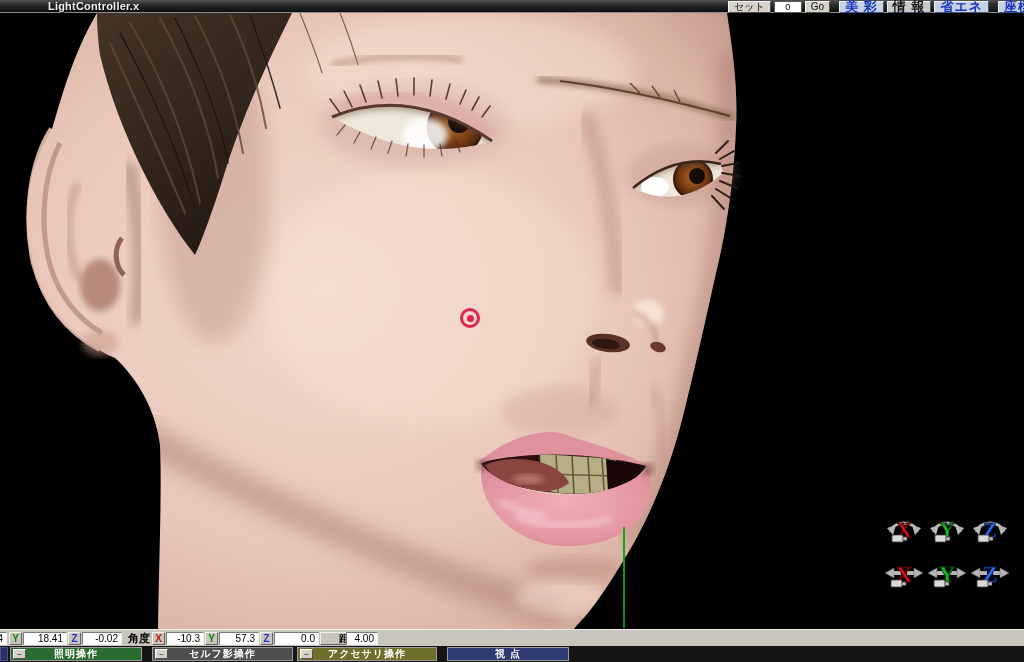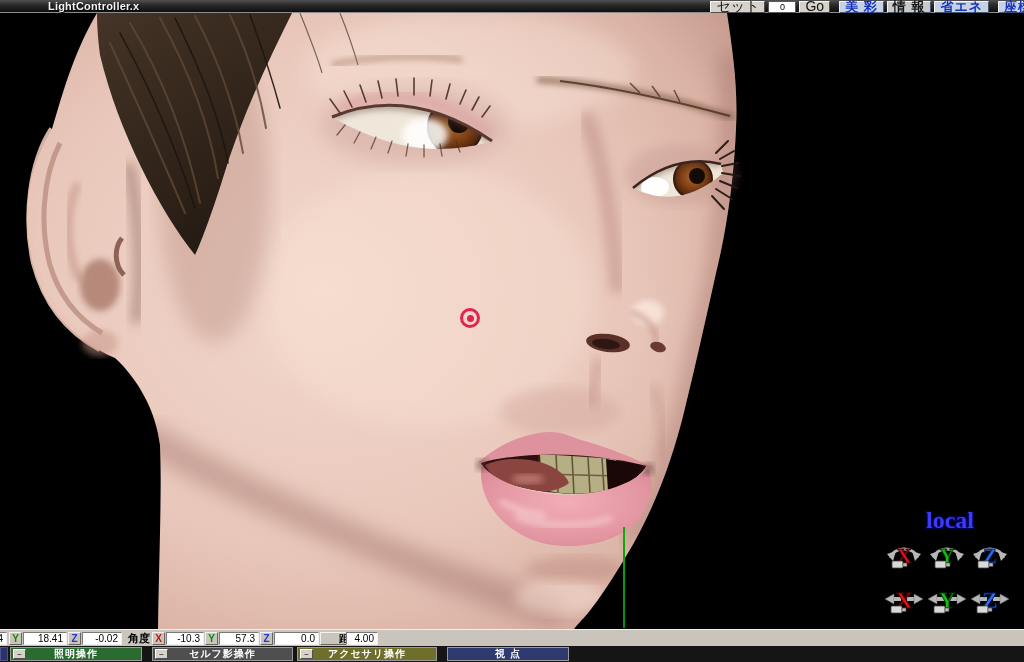--- a/index.html
+++ b/index.html
@@ -6,21 +6,21 @@
   .screen{position:relative;width:1024px;height:662px;overflow:hidden;background:#000;
           font-family:"Liberation Sans",sans-serif;}
 
   
   .titlebar{position:absolute;top:0;left:0;width:1024px;height:12px;
     background:linear-gradient(#515151,#2b2b2b 40%,#111 95%);
     border-bottom:1px solid #8d8d8d;}
   .title-text{position:absolute;left:2px;top:0;font-size:11px;font-weight:bold;color:#f2f2f2;
     line-height:12px;text-shadow:1px 1px 1px #000;letter-spacing:0.2px;margin-left:46px;}
   .tb-controls{position:absolute;right:-14px;top:0;height:13px;display:flex;align-items:center;gap:3px;}
-  .tb-btn{height:12px;font-size:14px;line-height:9px;padding:0 5px;color:#111;
+  .tb-btn{height:12px;font-size:10px;line-height:9px;padding:0 5px;color:#111;
     background:#d6d2ca;border:1px solid;border-color:#f4f4f4 #4f4f4f #4f4f4f #f4f4f4;
     font-family:"Liberation Sans",sans-serif;box-sizing:border-box;}
   .tb-input{width:28px;height:12px;font-size:9px;text-align:center;color:#000;background:#fff;
     border:1px solid #5a5a5a;box-sizing:border-box;padding:0;font-family:"Liberation Sans",sans-serif;}
   .tb-toggle{height:12px;font-size:13px;line-height:9px;padding:0 5px;font-weight:bold;
     background:#c6d2e4;color:#1633be;border:1px solid;border-color:#eef4fb #46566e #46566e #eef4fb;
     letter-spacing:1px;box-sizing:border-box;font-family:"Liberation Sans",sans-serif;}
   .tb-toggle.plain{background:#c9c9c9;color:#141414;}
   .gap8{margin-left:6px;}
 
@@ -235,21 +235,20 @@
       </g>
     </svg>
 
     <div class="marker">
       <div class="marker-dot"></div>
     </div>
 
     <div class="light-line"></div>
 
     <div class="gizmo">
-      <div class="gizmo-label">local</div>
       <div class="gizmo-grid">
 
         <button class="gizmo-btn">
           <svg width="40" height="32" viewBox="0 0 40 32">
             <g>
               <path d="M7,18 A13,9 0 1 1 33,18" fill="none" stroke="#b6b6b6" stroke-width="3"></path>
               <polygon points="3,14 12,11 9,21" fill="#b6b6b6"></polygon>
               <polygon points="37,14 28,11 31,21" fill="#b6b6b6"></polygon>
             </g>
             <text x="20" y="23" text-anchor="middle" font-size="21" font-weight="bold" font-family="Liberation Serif, serif" fill="#e41414" stroke="#4a0000" stroke-width="0.8">X</text>

